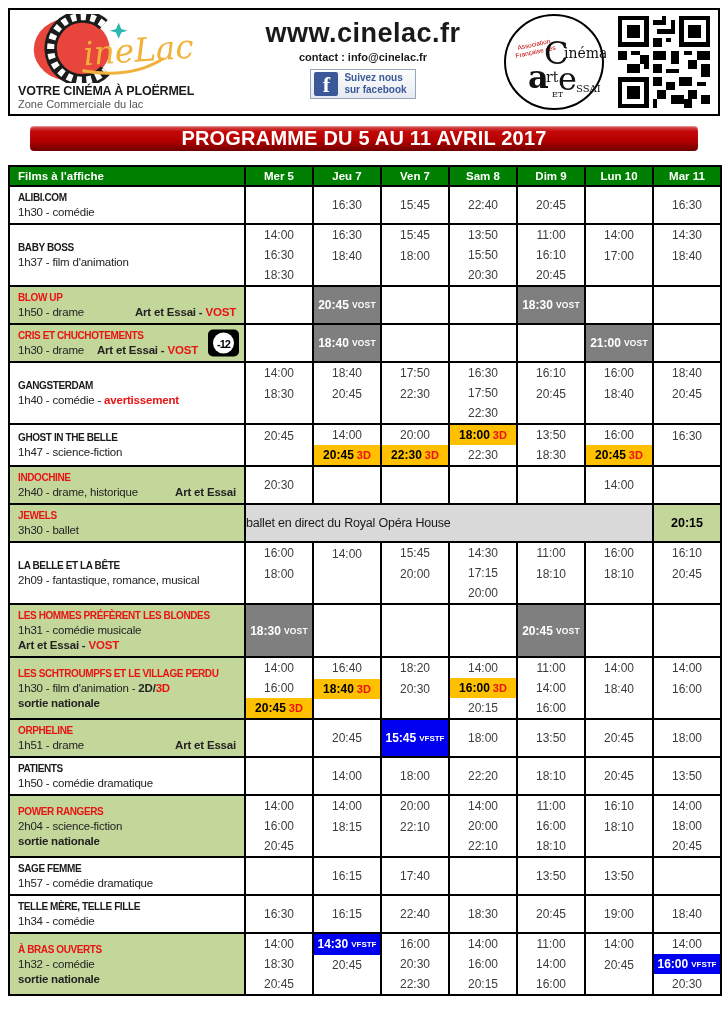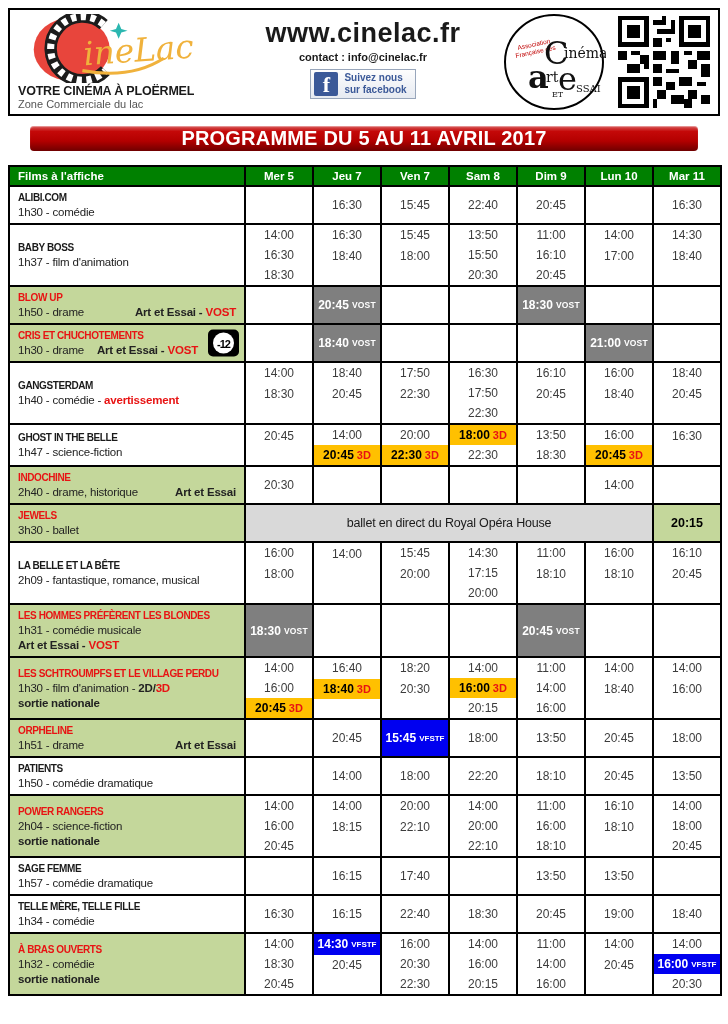--- a/index.html
+++ b/index.html
@@ -57,21 +57,21 @@
   .show{flex:1;display:flex;align-items:center;justify-content:center;min-height:19px;
         font-size:12px;color:#3c3c3c}
   .show .tag{margin-left:3px}
   .tag-vost{font-size:8.5px;font-weight:bold;letter-spacing:.2px}
   .tag-vfstf{font-size:8px;font-weight:bold}
   .tag-3d{font-size:11px;font-weight:bold;color:#e81313}
   .show.bg-gray{background:var(--vost-gray);color:#fff;font-weight:bold}
   .show.bg-orange{background:var(--threed-orange);color:#000;font-weight:bold}
   .show.bg-blue{background:var(--vfstf-blue);color:#fff;font-weight:bold}
   .show.bg-green{background:var(--row-label-green);color:#000;font-weight:bold;font-size:12.5px}
-  td.merged{background:var(--note-gray);text-align:center;font-size:12.5px;color:#1a1a1a;letter-spacing:-.2px}
+  td.merged{background:var(--note-gray);text-align:left;font-size:12.5px;color:#1a1a1a;letter-spacing:-.2px}
 </style>
 </head>
 <body>
 
 <div class="page">
 
   <div class="header-box">
     <div class="logo-col">
       <svg width="196" height="78" viewBox="0 0 196 78">
         <ellipse cx="48" cy="40" rx="43" ry="36" fill="#e8453c"></ellipse>

